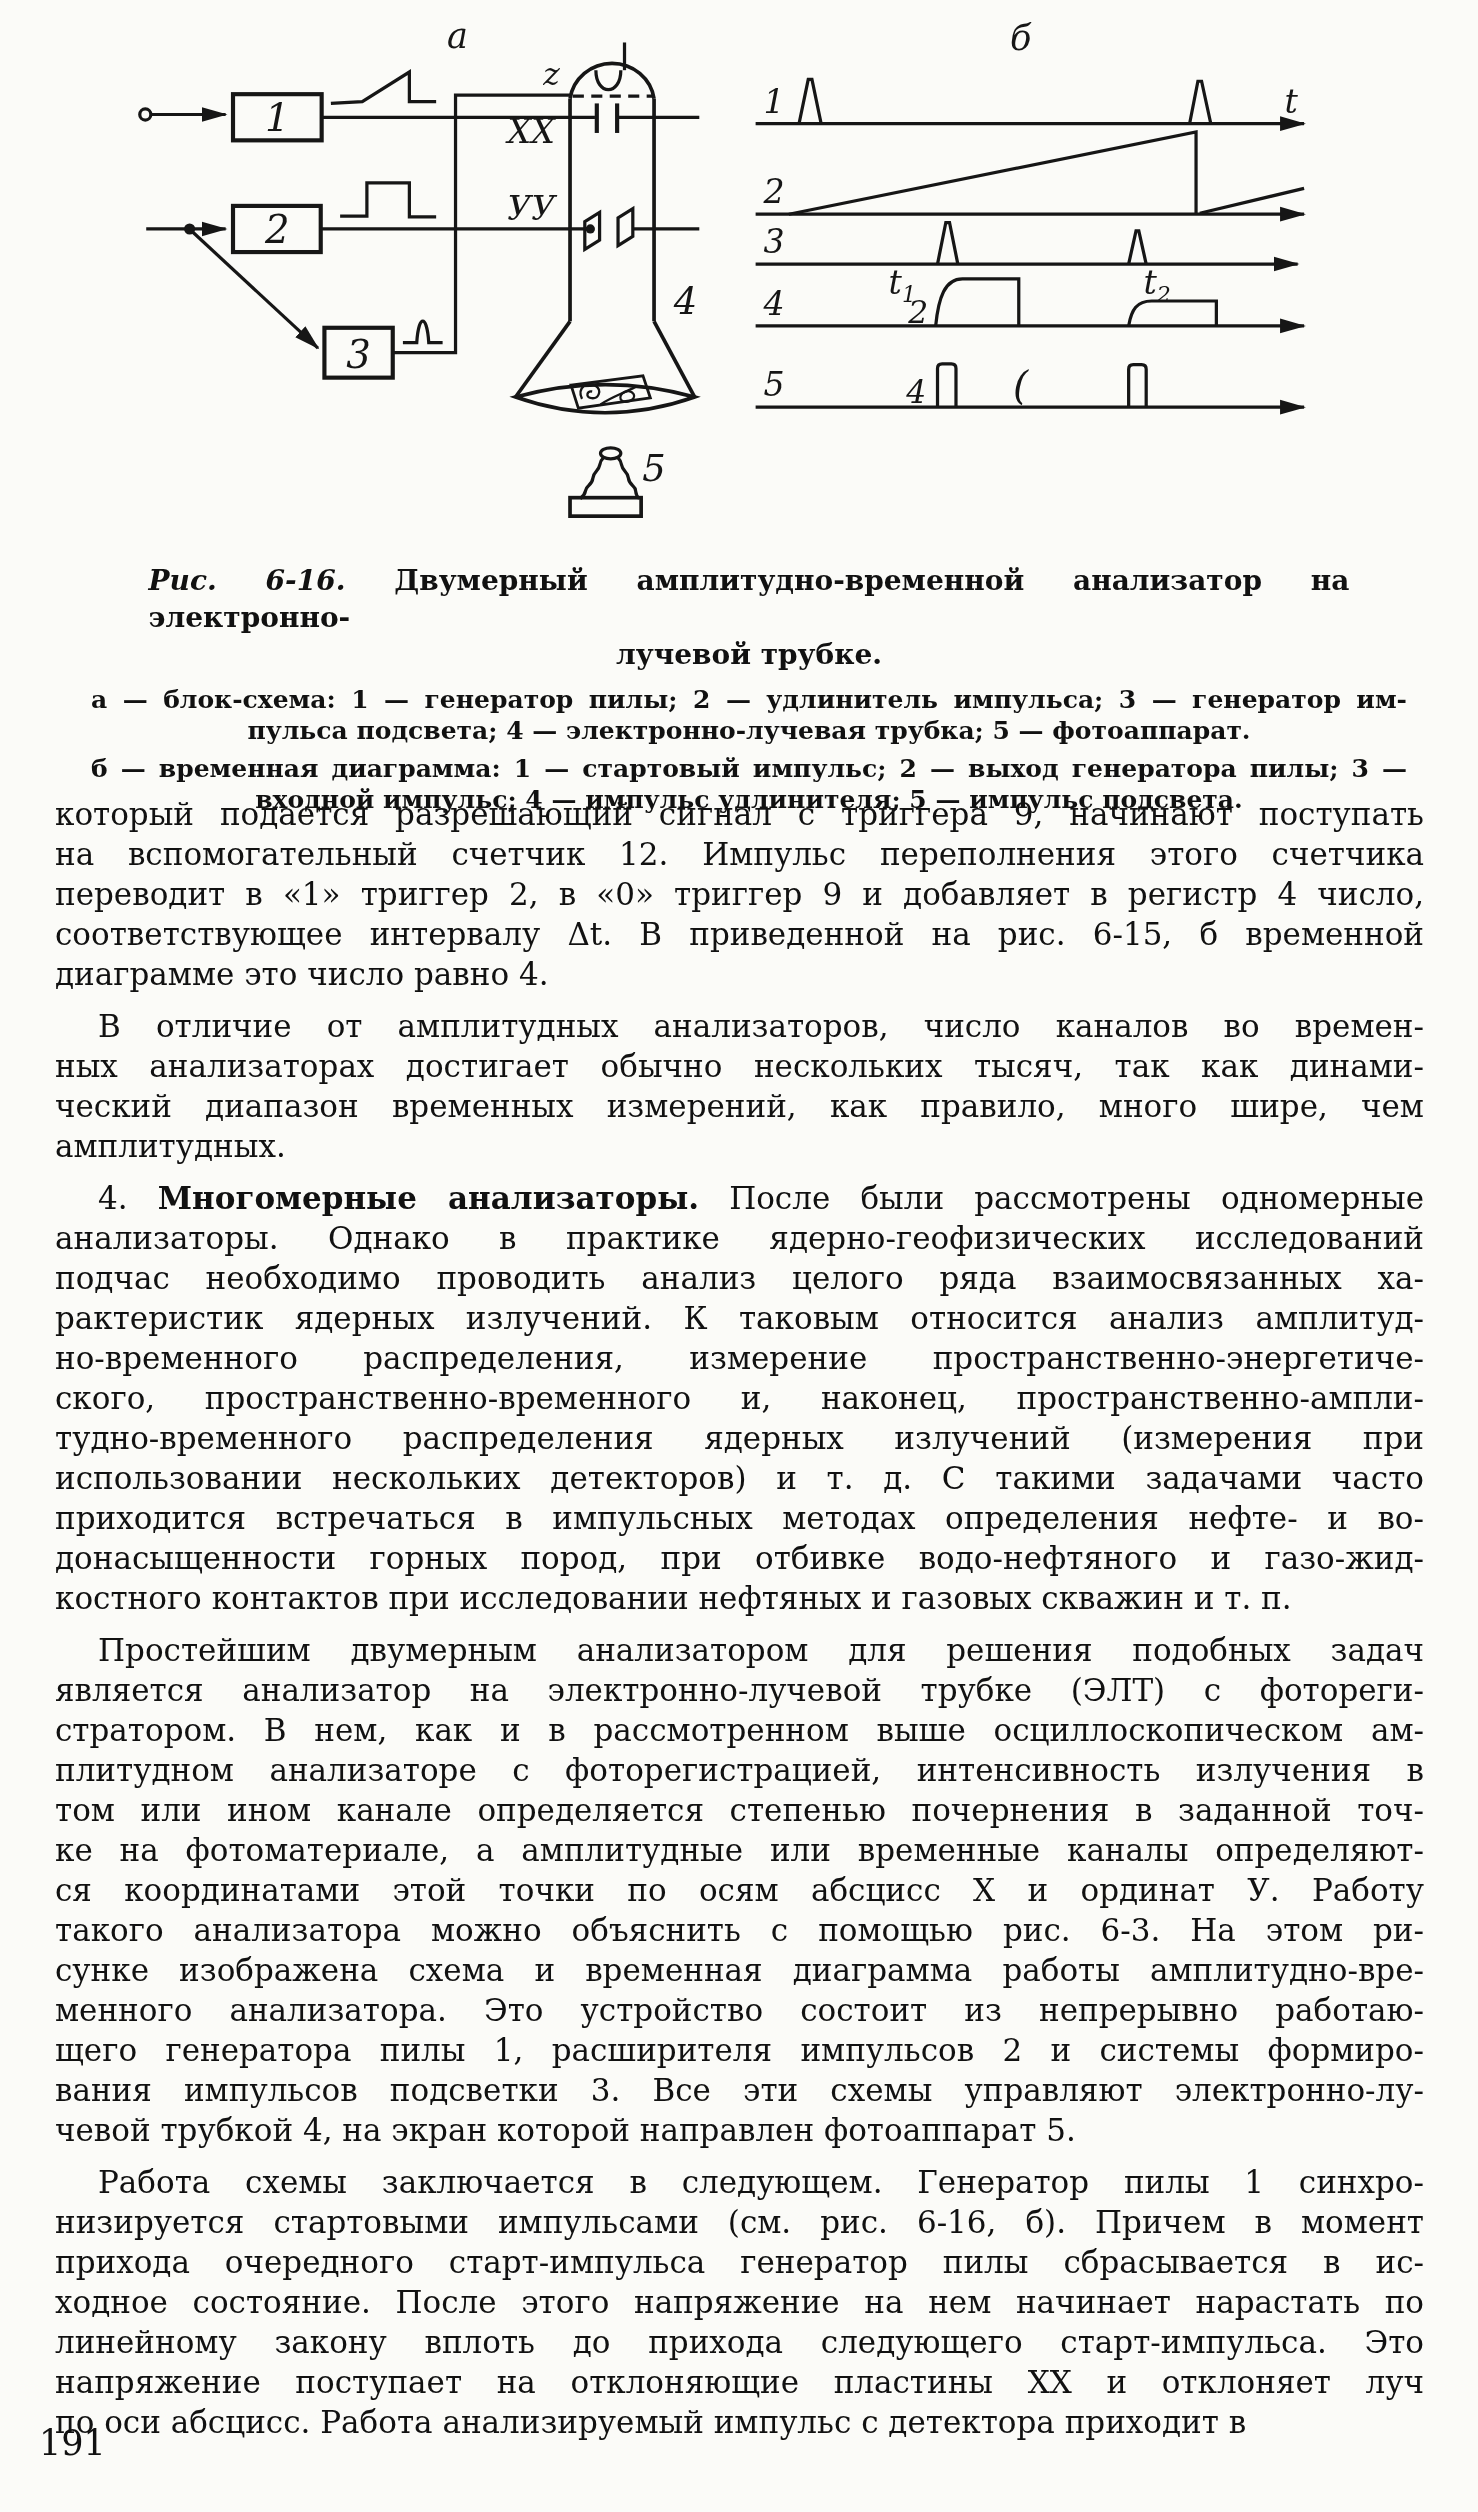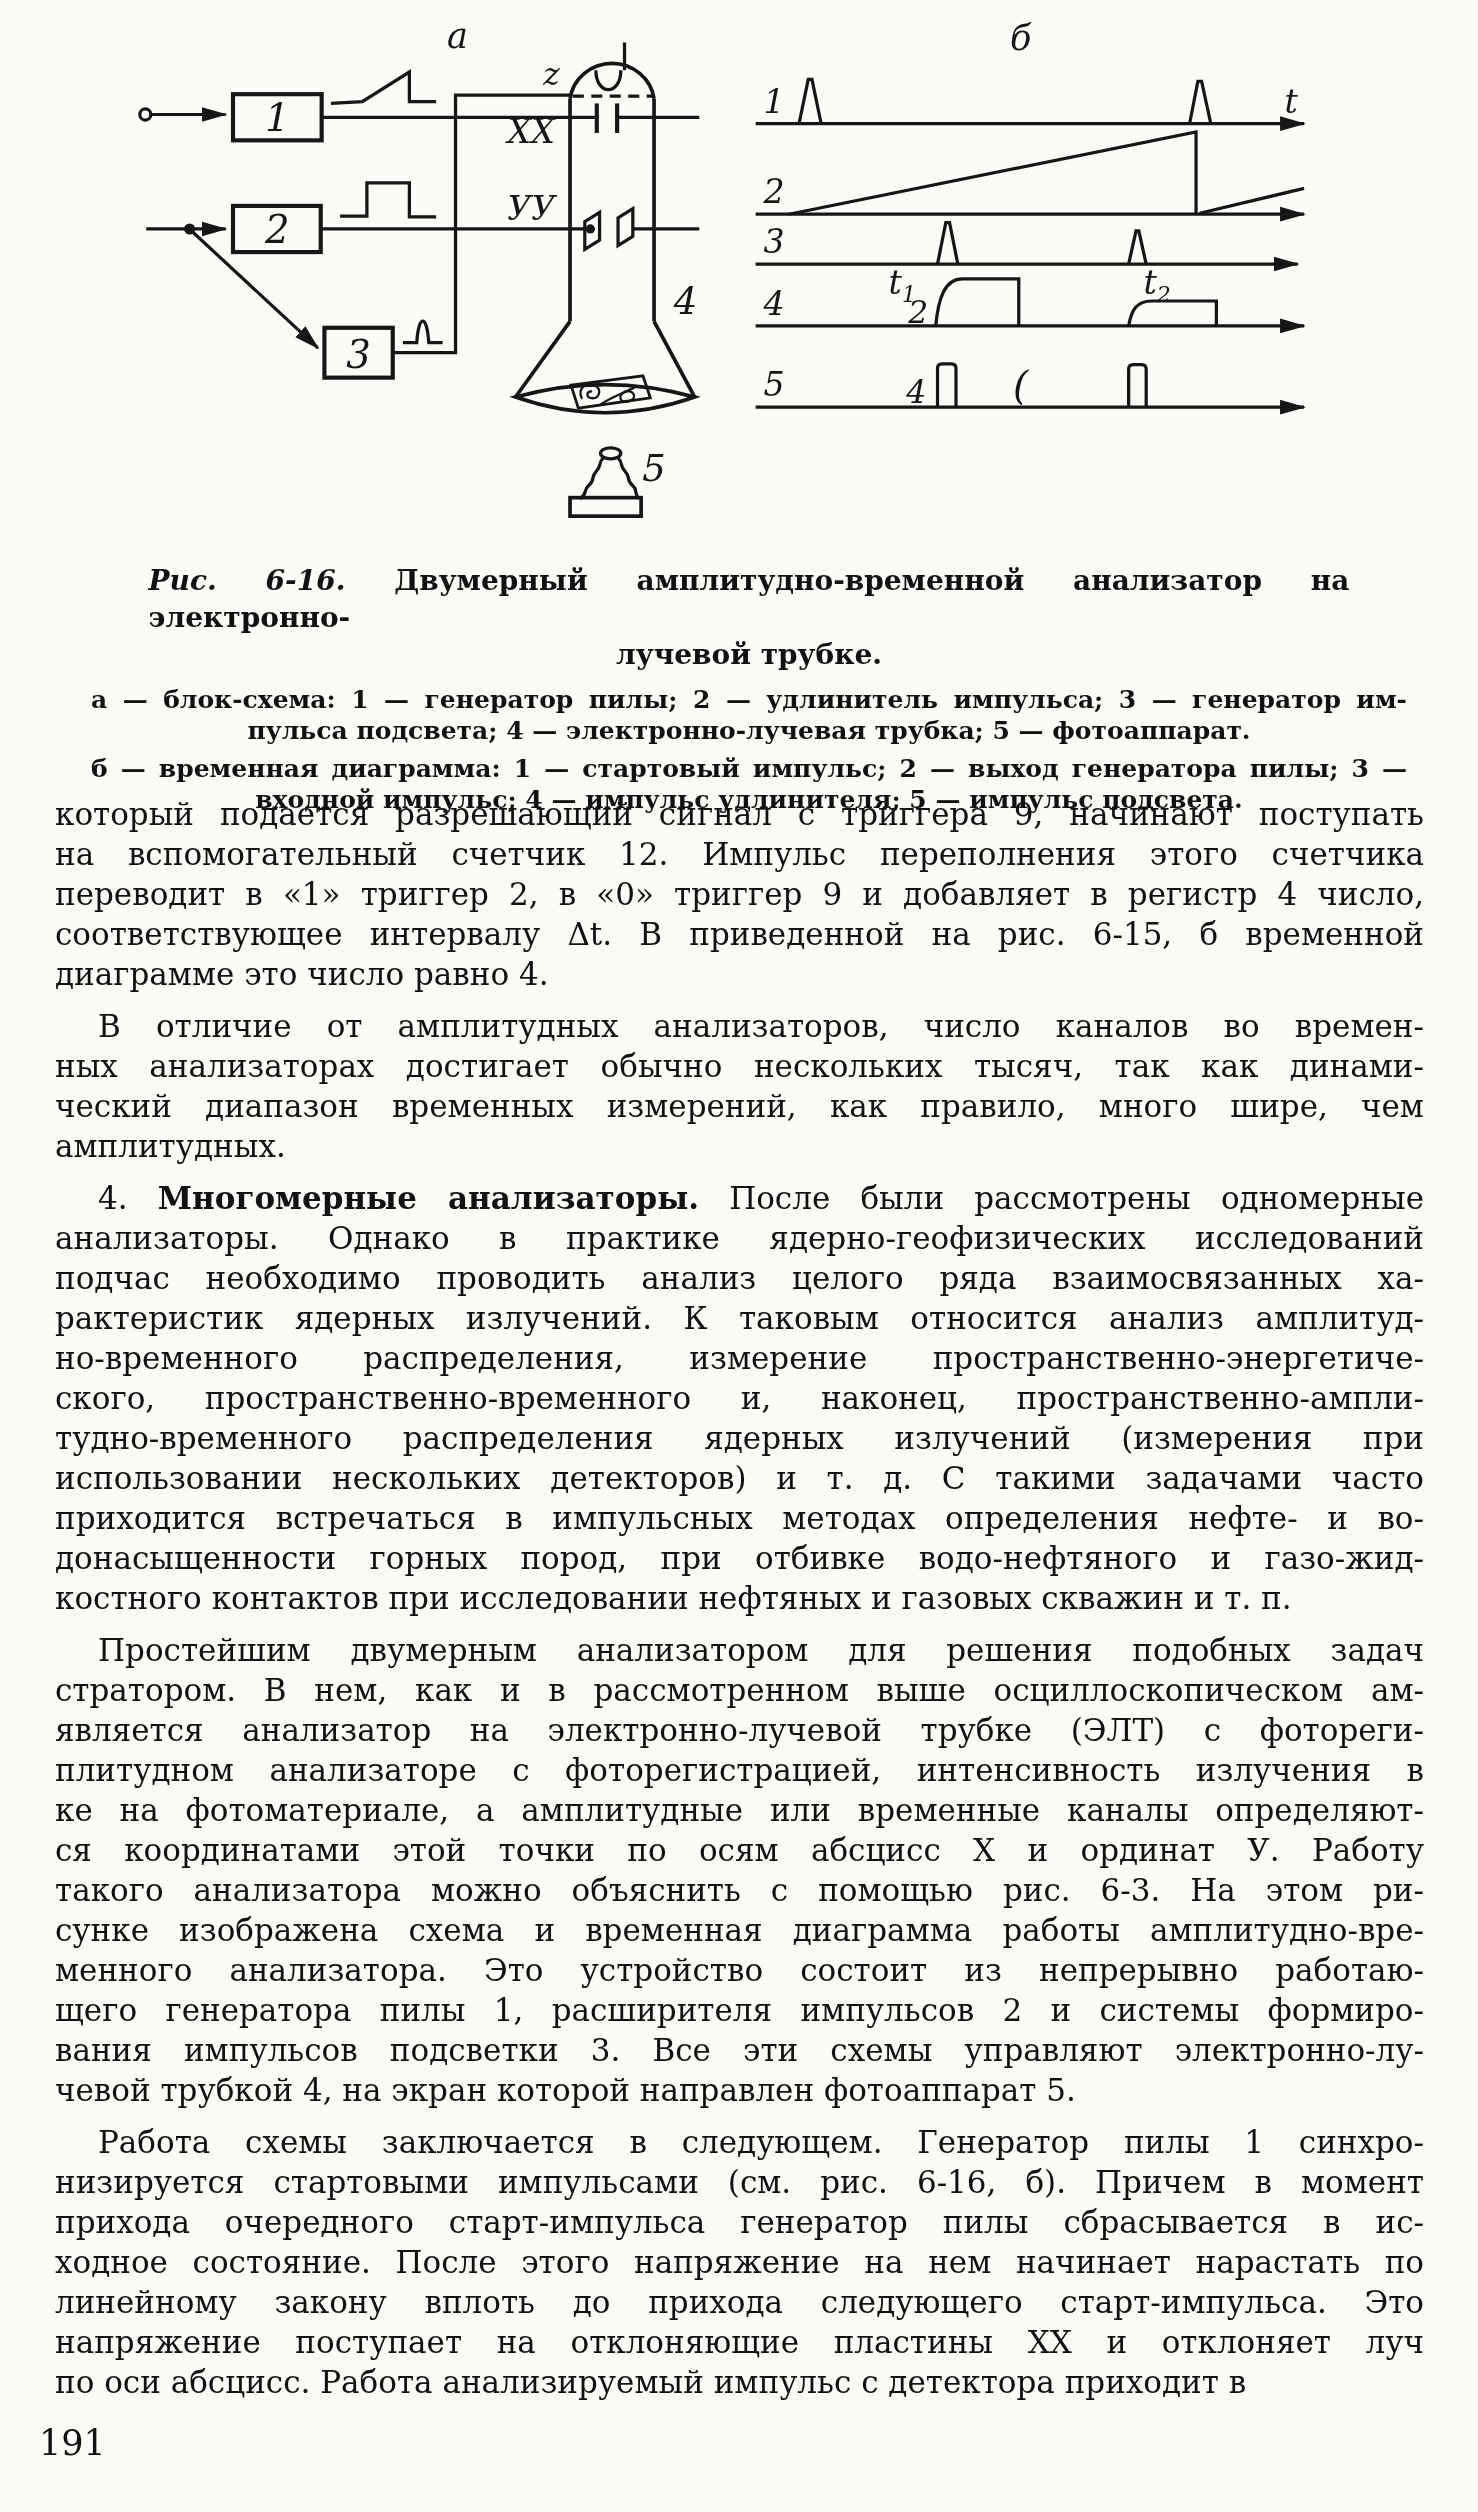--- a/index.html
+++ b/index.html
@@ -200,23 +200,24 @@
         <div class="line">но-временного распределения, измерение пространственно-энергетиче-</div>
         <div class="line">ского, пространственно-временного и, наконец, пространственно-ампли-</div>
         <div class="line">тудно-временного распределения ядерных излучений (измерения при</div>
         <div class="line">использовании нескольких детекторов) и т. д. С такими задачами часто</div>
         <div class="line">приходится встречаться в импульсных методах определения нефте- и во-</div>
         <div class="line">донасыщенности горных пород, при отбивке водо-нефтяного и газо-жид-</div>
         <div class="line last">костного контактов при исследовании нефтяных и газовых скважин и т. п.</div>
       </div>
       <div class="para">
         <div class="line indent">Простейшим двумерным анализатором для решения подобных задач</div>
+        <div class="line">является анализатор на электронно-лучевой трубке (ЭЛТ) с фотореги-</div>
         <div class="line">стратором. В нем, как и в рассмотренном выше осциллоскопическом ам-</div>
-        <div class="line">является анализатор на электронно-лучевой трубке (ЭЛТ) с фотореги-</div>
         <div class="line">плитудном анализаторе с фоторегистрацией, интенсивность излучения в</div>
+        <div class="line">том или ином канале определяется степенью почернения в заданной точ-</div>
         <div class="line">ке на фотоматериале, а амплитудные или временные каналы определяют-</div>
         <div class="line">ся координатами этой точки по осям абсцисс X и ординат У. Работу</div>
         <div class="line">такого анализатора можно объяснить с помощью рис. 6-3. На этом ри-</div>
         <div class="line">сунке изображена схема и временная диаграмма работы амплитудно-вре-</div>
         <div class="line">менного анализатора. Это устройство состоит из непрерывно работаю-</div>
         <div class="line">щего генератора пилы 1, расширителя импульсов 2 и системы формиро-</div>
         <div class="line">вания импульсов подсветки 3. Все эти схемы управляют электронно-лу-</div>
         <div class="line last">чевой трубкой 4, на экран которой направлен фотоаппарат 5.</div>
       </div>
       <div class="para">

